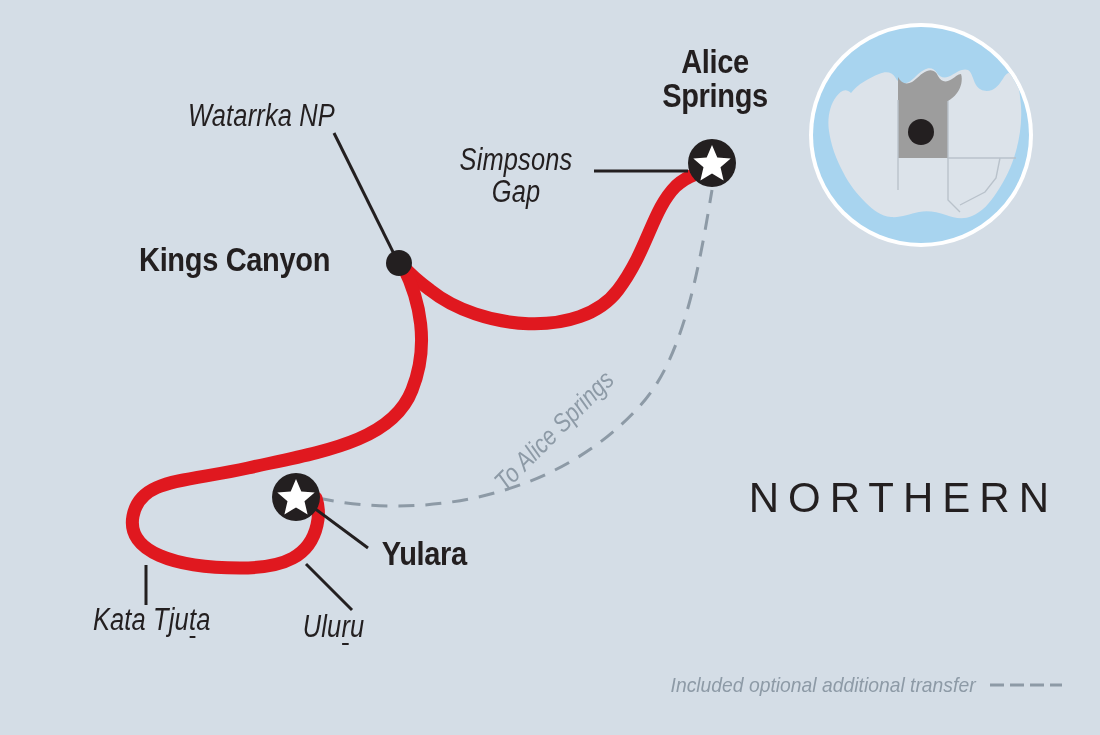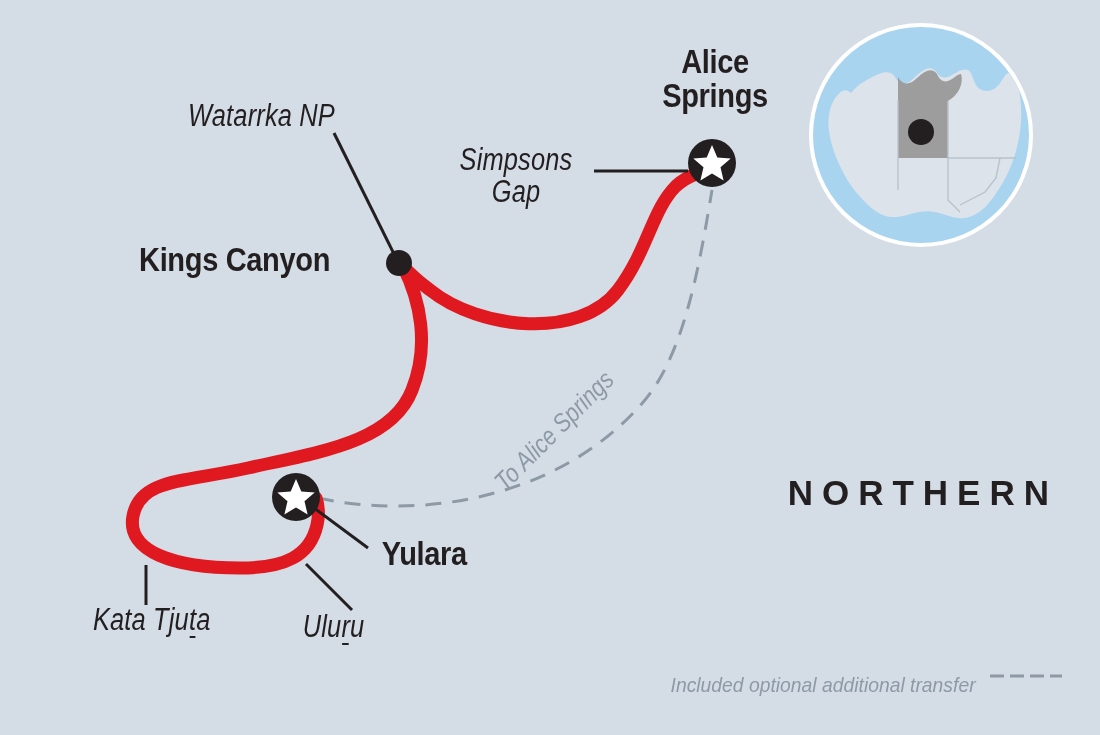--- a/index.html
+++ b/index.html
@@ -46,30 +46,31 @@
     font-size: 31px;
     font-weight: 400;
     transform: scaleX(0.82);
     letter-spacing: 0.2px;
   }
   .lbl-italic.two-line {
     text-align: center;
   }
   .region-label {
     position: absolute;
-    font-size: 35px;
+    font-size: 42px;
     letter-spacing: 9px;
     color: #231f20;
     text-align: right;
     line-height: 1.42;
-    font-weight: 700;
+    font-weight: 400;
   }
   .legend {
     position: absolute;
     display: flex;
+    align-items: center;
     gap: 14px;
   }
   .legend-text {
     font-style: italic;
     font-size: 21px;
     color: #8d9aa6;
     transform: scaleX(0.92);
     transform-origin: right center;
   }
   .legend-dash svg { display:block; }

